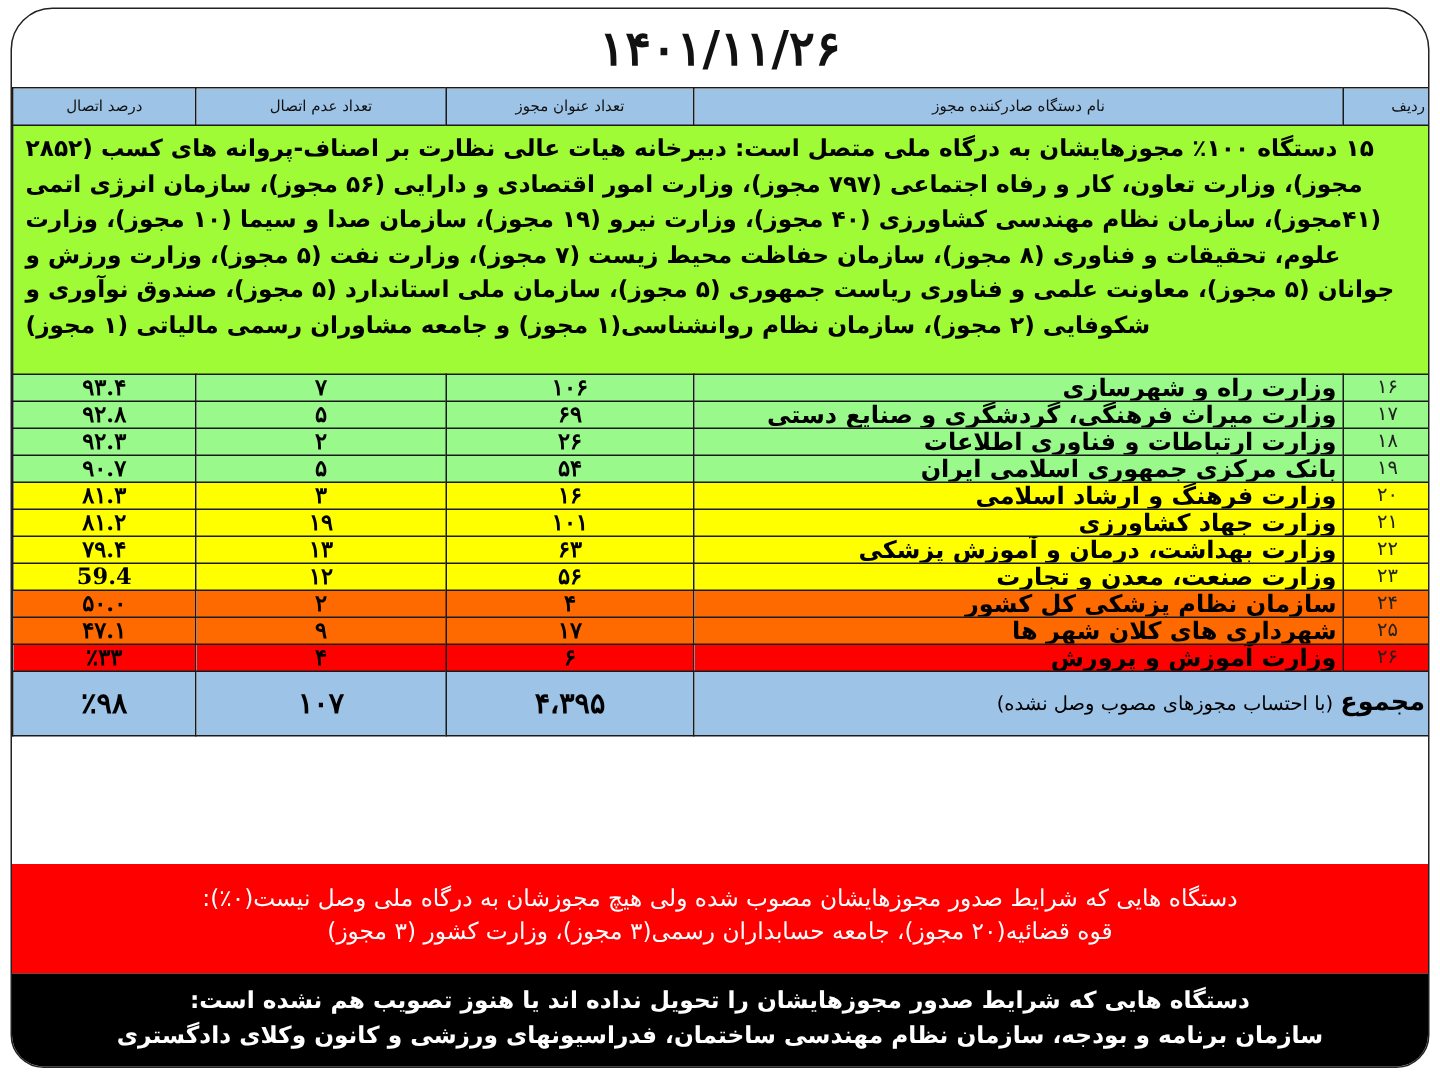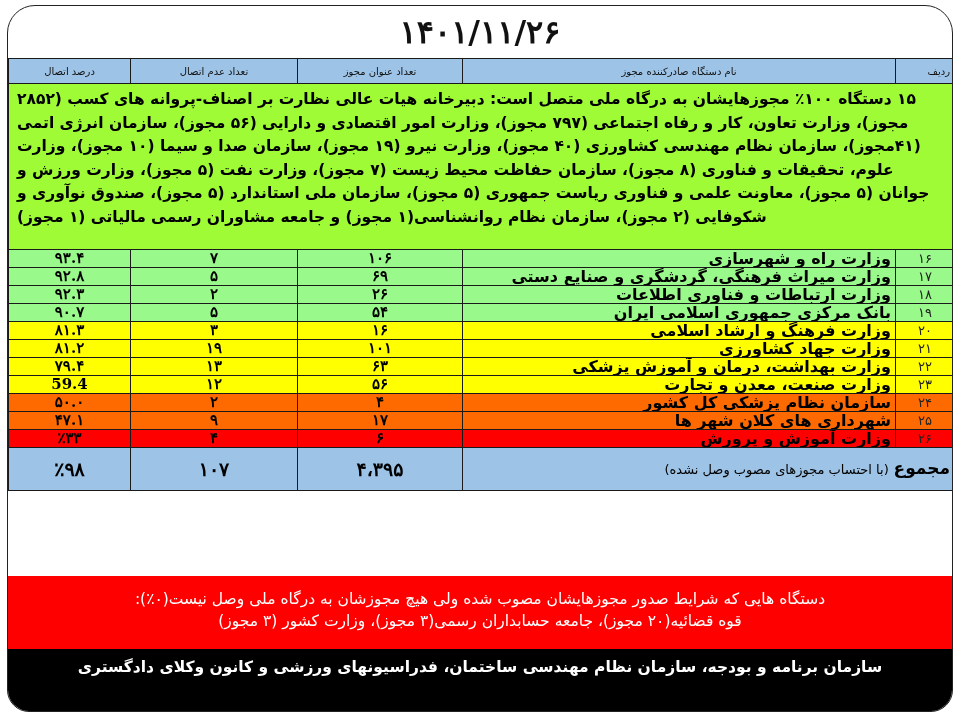--- a/index.html
+++ b/index.html
@@ -172,15 +172,16 @@
       </tr>
     </tbody>
   </table>
 
   <div class="red-box">
     <div>دستگاه هایی که شرایط صدور مجوزهایشان مصوب شده ولی هیچ مجوزشان به درگاه ملی وصل نیست(۰٪):</div>
     <div>قوه قضائیه(۲۰ مجوز)، جامعه حسابداران رسمی(۳ مجوز)، وزارت کشور (۳ مجوز)</div>
   </div>
 
   <div class="black-box">
+    <div>دستگاه هایی که شرایط صدور مجوزهایشان را تحویل نداده اند یا هنوز تصویب هم نشده است:</div>
     <div>سازمان برنامه و بودجه، سازمان نظام مهندسی ساختمان، فدراسیونهای ورزشی و کانون وکلای دادگستری</div>
   </div>
 </div>
 
 </body></html>

